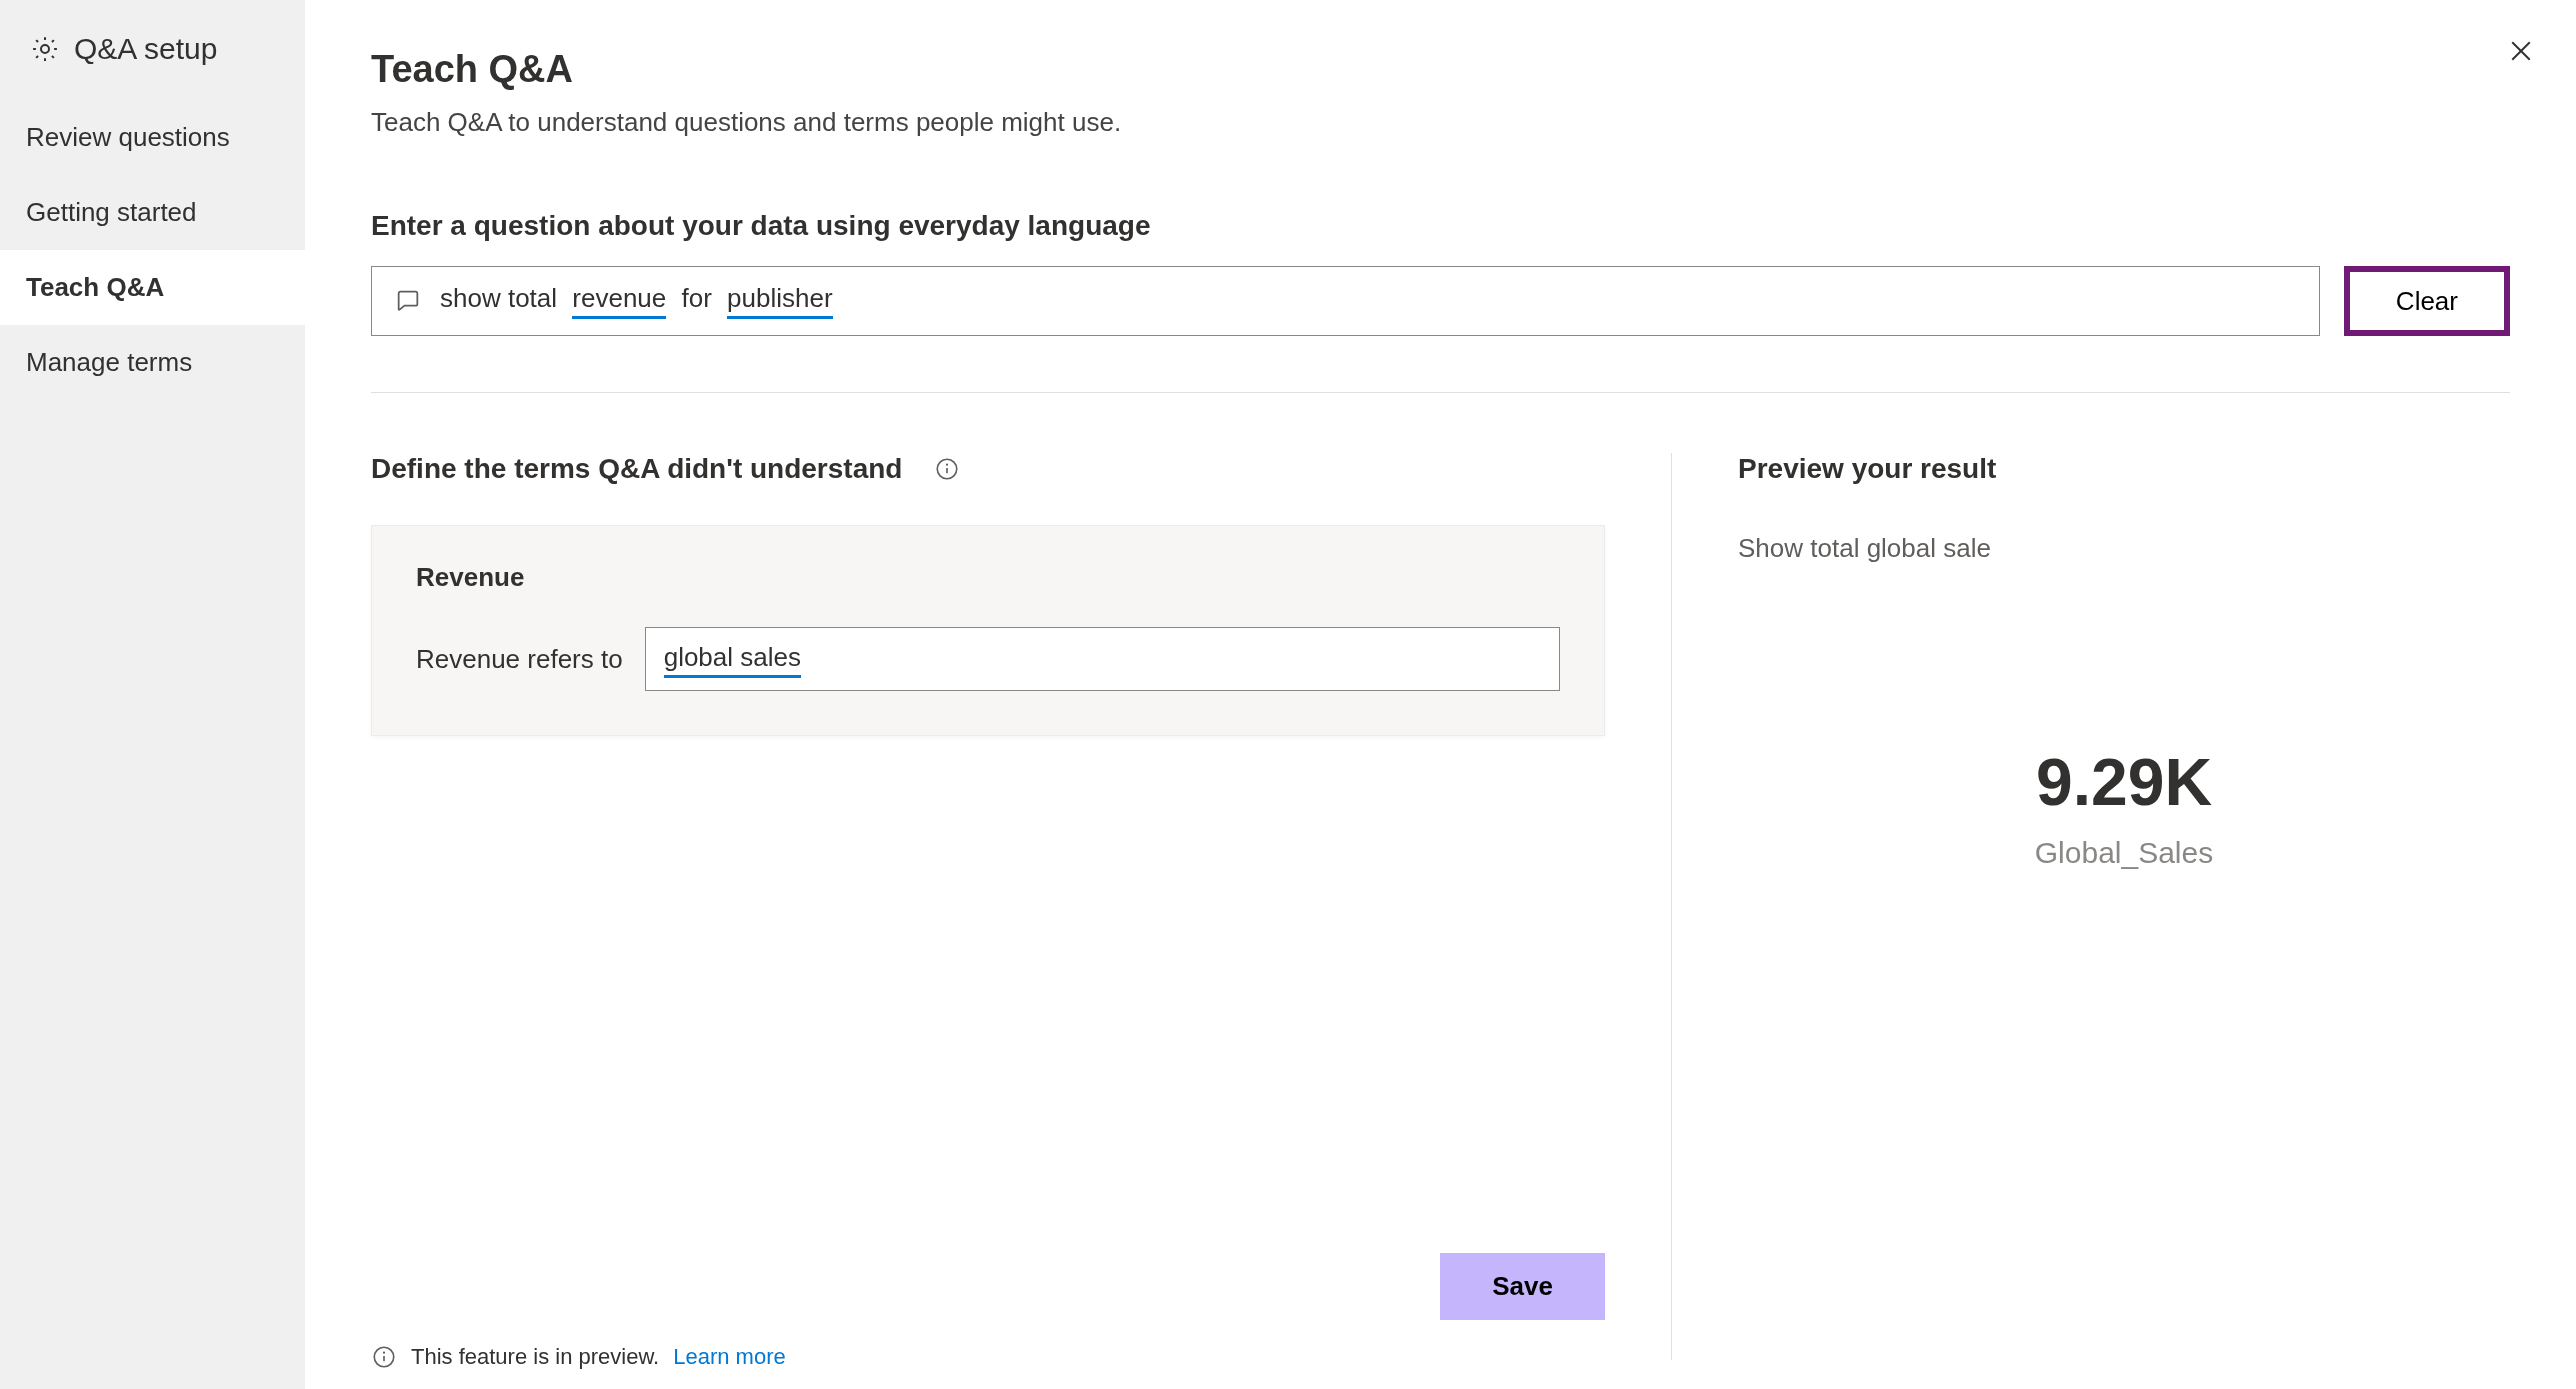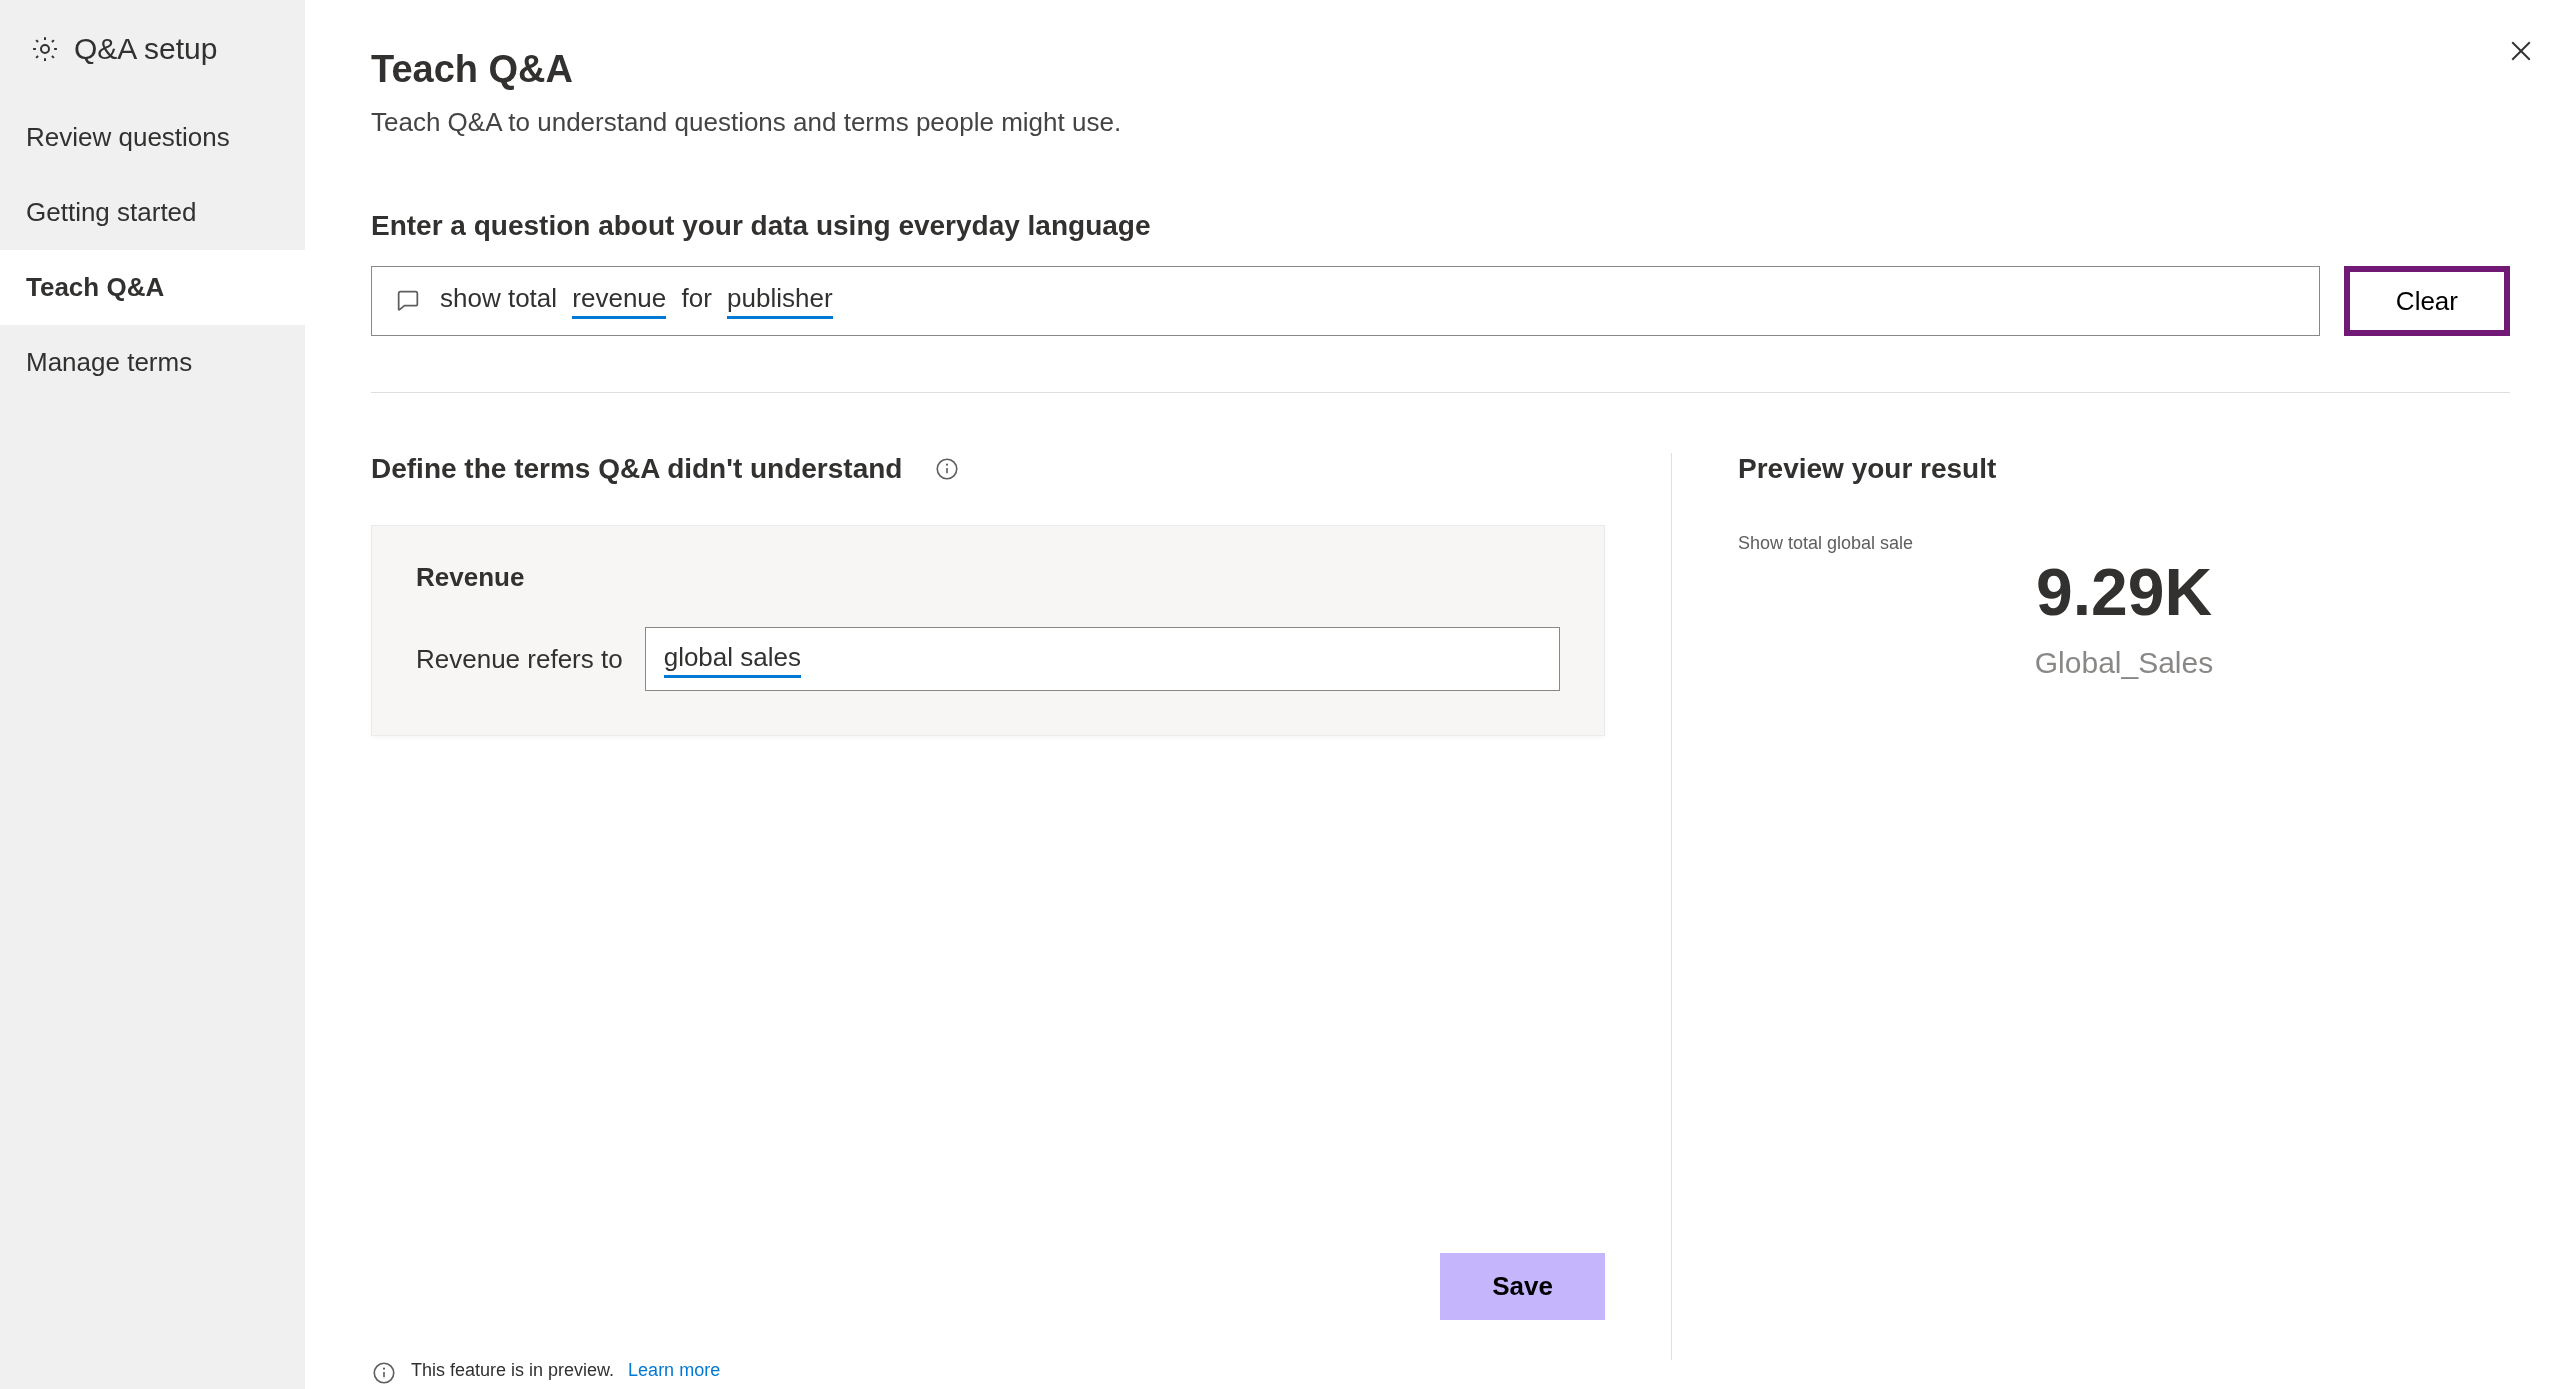--- a/index.html
+++ b/index.html
@@ -114,32 +114,32 @@
     .save-row { margin-top: auto; display: flex; justify-content: flex-end; padding-top: 40px; padding-bottom: 40px; }
     .save-btn {
       background: #c4b5fd;
       border: none;
       padding: 18px 52px;
       font-size: 26px;
       font-weight: 600;
       cursor: pointer;
     }
     .preview-title { font-size: 28px; font-weight: 600; margin-bottom: 48px; }
-    .preview-interpret { font-size: 18px; color: #605e5c; }
+    .preview-interpret { font-size: 26px; color: #605e5c; margin-bottom: 180px; }
     .preview-card { text-align: center; }
     .preview-value { font-size: 66px; font-weight: 600; color: #323130; margin-bottom: 16px; }
     .preview-label { font-size: 30px; color: #8a8886; }
     .footer-note {
       position: absolute;
-      bottom: 4px;
+      bottom: 20px;
       left: 66px;
       display: flex;
-      align-items: flex-start;
+      align-items: flex-end;
       gap: 14px;
-      font-size: 18px;
+      font-size: 22px;
       color: #323130;
     }
     .footer-link { color: #0078d4; text-decoration: none; cursor: pointer; }
     svg { display: block; }
   </style>
 </head>
 <body>
 
 <aside class="sidebar">
   <div class="sidebar-header">

